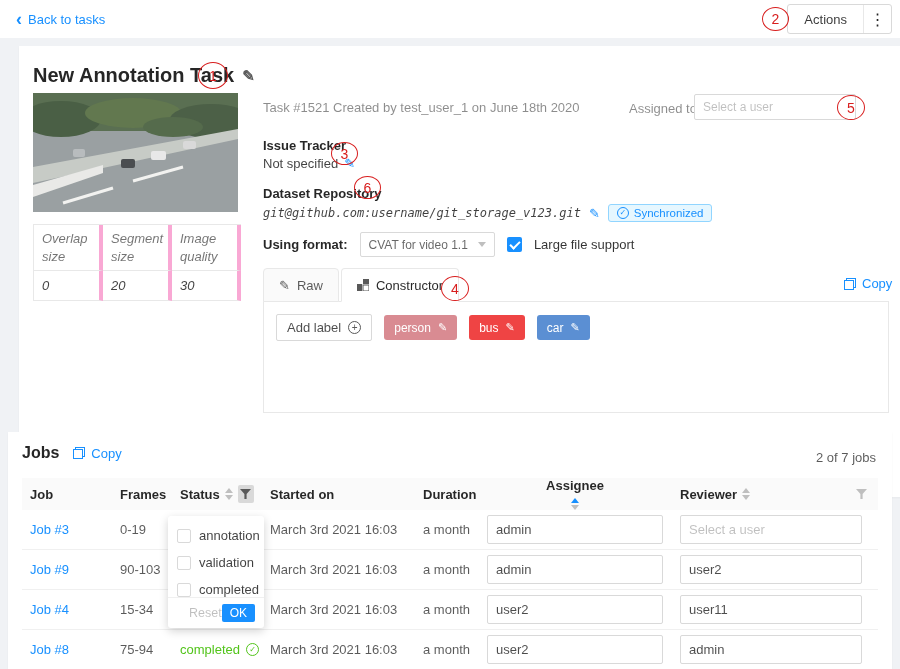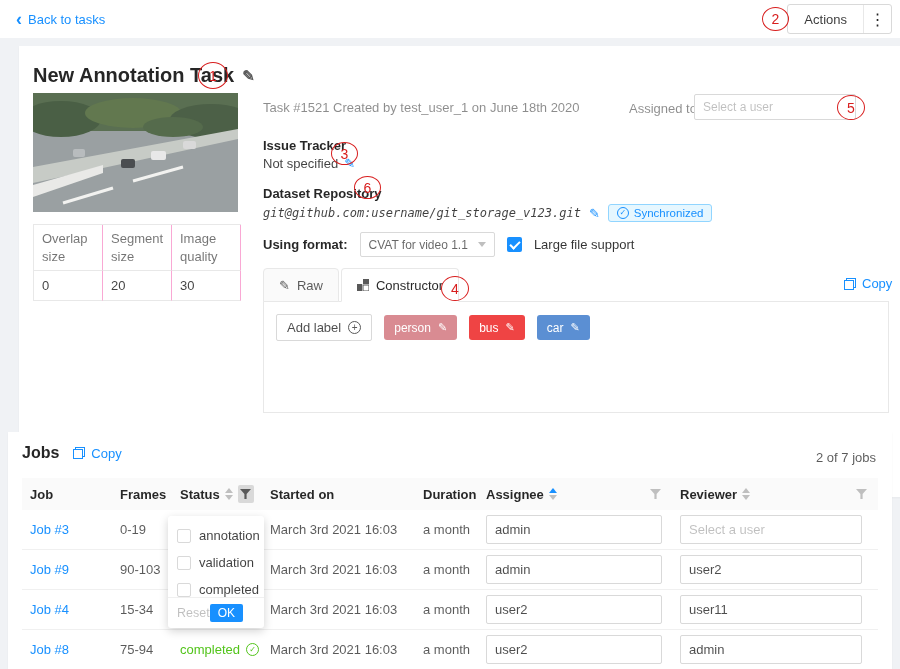--- a/index.html
+++ b/index.html
@@ -27,21 +27,21 @@
 
   
   .task-title { position:absolute; left:14px; top:18px; font-size:20px; font-weight:600; color:#262626;
                 display:flex; align-items:center; gap:8px; }
   .pencil { color:#595959; font-size:15px; cursor:pointer; }
   .pencil.blue { color:#1890ff; font-size:13px; }
   .thumb { position:absolute; left:14px; top:47px; width:205px; height:119px; overflow:hidden; }
 
   .params-table { position:absolute; left:14px; top:178px; width:208px; display:grid;
                   grid-template-columns:69px 69px 69px; border-top:1px solid #e8e8e8; border-left:1px solid #e8e8e8; }
-  .params-table .cell { border-right:1px solid #f9a8d4; border-bottom:1px solid #e8e8e8; padding:5px 8px; }
+  .params-table .cell { border-right:4px solid #f9a8d4; border-bottom:1px solid #e8e8e8; padding:5px 8px;font-style:italic; }
   .params-table .h { height:46px; color:rgba(0,0,0,.55); line-height:1.4; }
   .params-table .v { height:30px; color:rgba(0,0,0,.75); display:flex; align-items:center; }
 
   .task-meta { position:absolute; left:244px; top:54px; color:rgba(0,0,0,.45); }
   .assigned-label { position:absolute; left:610px; top:55px; color:rgba(0,0,0,.45); }
   .assigned-input { position:absolute; left:675px; top:48px; width:162px; height:26px;
                     border:1px solid #d9d9d9; border-radius:2px; padding:0 8px; font-size:12px;
                     font-family:"Liberation Sans", sans-serif; color:rgba(0,0,0,.65); }
   .assigned-input::placeholder { color:rgba(0,0,0,.25); }
 
@@ -90,21 +90,21 @@
   .jobs-head { position:absolute; left:14px; top:12px; display:flex; align-items:center; gap:14px; }
   .jobs-title { font-size:16px; font-weight:700; color:#262626; }
   .jobs-count { position:absolute; right:16px; top:18px; color:rgba(0,0,0,.65); }
 
   .jtable { position:absolute; left:14px; top:46px; width:856px; }
   .thead { display:flex; background:#fafafa; height:32px; align-items:center; color:rgba(0,0,0,.85);font-weight:bold; }
   .th { display:flex; align-items:center; gap:5px; padding:0 8px; height:100%; }
   .trow { display:flex; align-items:center; height:40px; border-bottom:1px solid #f0f0f0; }
   .td { padding:0 8px; display:flex; align-items:center; }
   .c-job { width:90px; } .c-frames { width:60px; } .c-status { width:90px; }
-  .c-started { width:153px; } .c-dur { width:63px; } .c-assignee { width:194px; } .c-reviewer { width:206px; }
+  .c-started { width:153px; } .c-dur { width:63px; } .c-assignee { width:194px;flex-direction:column; } .c-reviewer { width:206px; }
   .job-link { color:#1890ff; cursor:pointer; }
   .sorter { display:flex; flex-direction:column; gap:2px; }
   .tri-up { width:0; height:0; border-left:4px solid transparent; border-right:4px solid transparent;
             border-bottom:5px solid #bfbfbf; }
   .tri-dn { width:0; height:0; border-left:4px solid transparent; border-right:4px solid transparent;
             border-top:5px solid #bfbfbf; }
   .tri-up.on { border-bottom-color:#1890ff; }
   .funnel { margin-left:auto; display:flex; align-items:center; justify-content:center; width:18px; height:18px;
             border-radius:2px; cursor:pointer; }
   .funnel.active { background:#d9d9d9; }
@@ -115,21 +115,21 @@
   .status-done { color:#52c41a; display:flex; align-items:center; gap:6px; }
   .done-circle { width:13px; height:13px; border:1px solid #52c41a; border-radius:50%;
                  display:inline-flex; align-items:center; justify-content:center; font-size:8px; line-height:1; color:#52c41a; }
 
   
   .filter-dd { position:absolute; left:168px; top:516px; width:96px; background:#fff; border-radius:3px;
                box-shadow:0 3px 10px rgba(0,0,0,.18); z-index:40; }
   .dd-item { display:flex; align-items:flex-end; gap:8px; height:27px; padding:0 9px; color:rgba(0,0,0,.75);
              font-size:13px; cursor:pointer; }
   .cbx-empty { width:14px; height:14px; border:1px solid #d9d9d9; border-radius:2px; background:#fff; flex:0 0 auto; }
-  .dd-footer { display:flex; align-items:center; justify-content:flex-start; border-top:1px solid #f0f0f0;
+  .dd-footer { display:flex; align-items:center; justify-content:flex-end; border-top:1px solid #f0f0f0;
                padding:6px 9px; }
   .dd-reset { color:rgba(0,0,0,.25); cursor:default; font-size:12.5px; }
   .dd-ok { background:#1890ff; color:#fff; font-size:12px; border:none; border-radius:2px; padding:2px 8px; cursor:pointer;
            font-family:"Liberation Sans", sans-serif; }
 
   
   .ann { position:absolute; border:1.6px solid #d81e1e; border-radius:50%; color:#d81e1e; font-size:14px;
          display:flex; align-items:center; justify-content:center; z-index:50; background:transparent; }
   .ann-1 { left:198px; top:62px; width:30px; height:27px; }
   .ann-2 { left:762px; top:7px;  width:27px; height:24px; }

